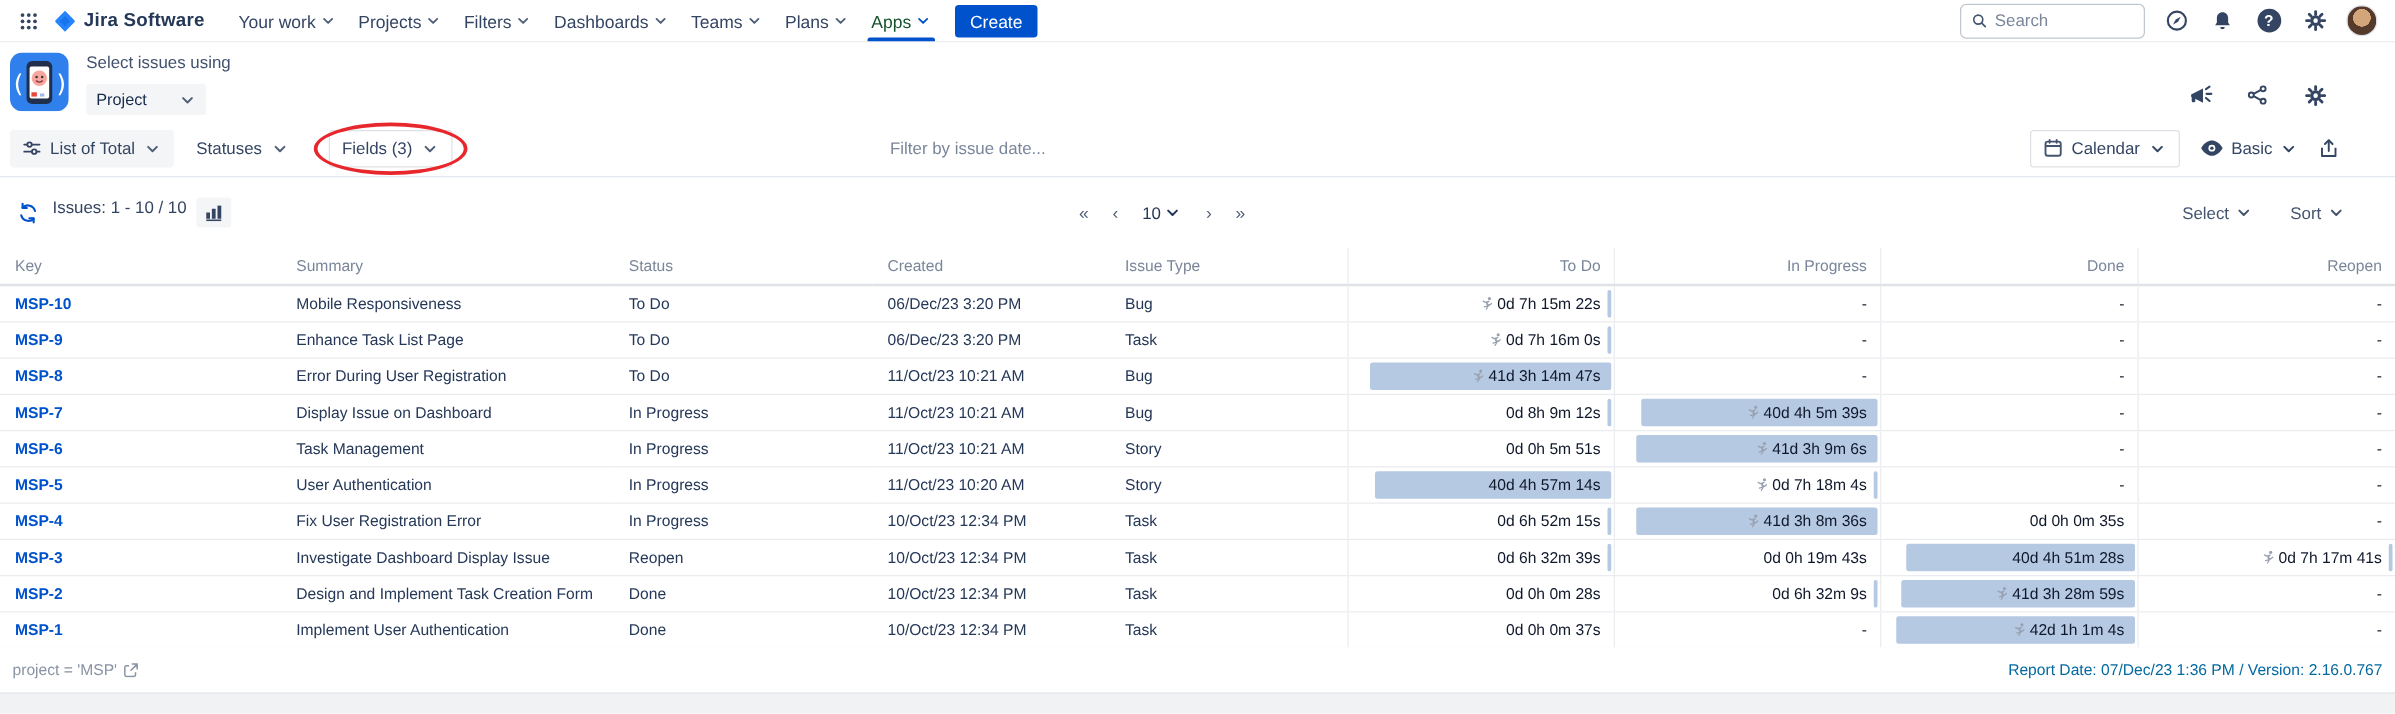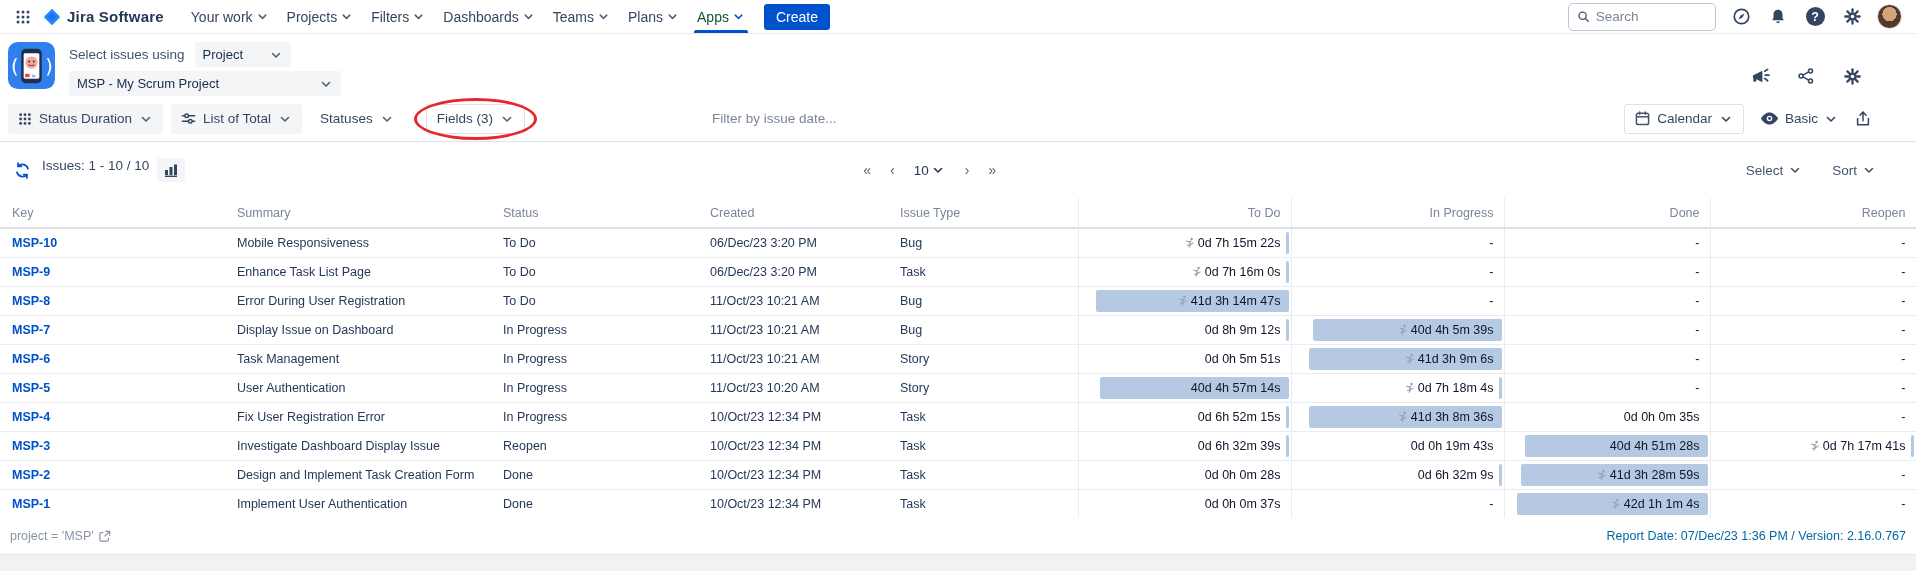--- a/index.html
+++ b/index.html
@@ -36,21 +36,21 @@
     font-size:12.5px; font-weight:700; display:flex; align-items:center; justify-content:center; }
   .avatar { width:25px; height:25px; border-radius:50%; cursor:pointer;
     background:radial-gradient(circle at 50% 40%, #D2A679 0 39%, #55392B 40% 100%);
     border:1px solid #DFE1E6; }
 
   
   .report-header { height:62px; flex:0 0 62px; display:flex; align-items:flex-start;
     justify-content:space-between; padding:8px 52px 0 8px; background:#fff; }
   .rh-left { display:flex; gap:14px; }
   .selects { display:flex; flex-direction:column; gap:4px; }
-  .row1 { display:flex; align-items:center; gap:10px; }
+  .row1 { display:flex; gap:10px;flex-direction:column; }
   .select-label { font-size:13.5px; color:#42526E; }
   .sel { display:flex; align-items:center; justify-content:space-between; gap:8px;
     background:#F4F5F7; border-radius:3px; height:25px; padding:0 8px; font-size:13px;
     color:#172B4D; cursor:pointer; }
   .sel-small { width:96px; }
   .sel-big { width:272px; }
   .sel .chev { color:#505F79; }
   .rh-icons { display:flex; align-items:center; gap:22px; margin-top:22px; }
 
   
@@ -297,37 +297,20 @@
           </g>
           <circle cx="10" cy="10" r="4.6" fill="#344563"></circle>
             <circle cx="10" cy="10" r="1.9" fill="#fff"></circle>
         </svg>
       </span>
     </div>
   </section>
 
   <section class="toolbar">
     <div class="tb-left">
-      <button class="tb-btn">
-        <svg width="14" height="14" viewBox="0 0 16 16" fill="#344563">
-          <circle cx="3" cy="3" r="1.6"></circle>
-            <circle cx="8" cy="3" r="1.6"></circle>
-            <circle cx="13" cy="3" r="1.6"></circle>
-          <circle cx="3" cy="8" r="1.6"></circle>
-            <circle cx="8" cy="8" r="1.6"></circle>
-            <circle cx="13" cy="8" r="1.6"></circle>
-          <circle cx="3" cy="13" r="1.6"></circle>
-            <circle cx="8" cy="13" r="1.6"></circle>
-            <circle cx="13" cy="13" r="1.6"></circle>
-        </svg>
-        <span>Status Duration</span>
-        <svg class="chev" width="14" height="14" viewBox="0 0 14 14">
-            <path d="M3.5 5.5 L7 9 L10.5 5.5" fill="none" stroke="currentColor" stroke-width="1.6" stroke-linecap="round" stroke-linejoin="round"></path>
-          </svg>
-      </button>
       <button class="tb-btn">
         <svg width="15" height="15" viewBox="0 0 16 16">
           <g stroke="#344563" stroke-width="1.6" stroke-linecap="round" fill="#fff">
             <line x1="1.5" y1="5" x2="14.5" y2="5"></line>
               <line x1="1.5" y1="11" x2="14.5" y2="11"></line>
             <circle cx="6" cy="5" r="1.9"></circle>
               <circle cx="10" cy="11" r="1.9"></circle>
           </g>
         </svg>
         <span>List of Total</span>

